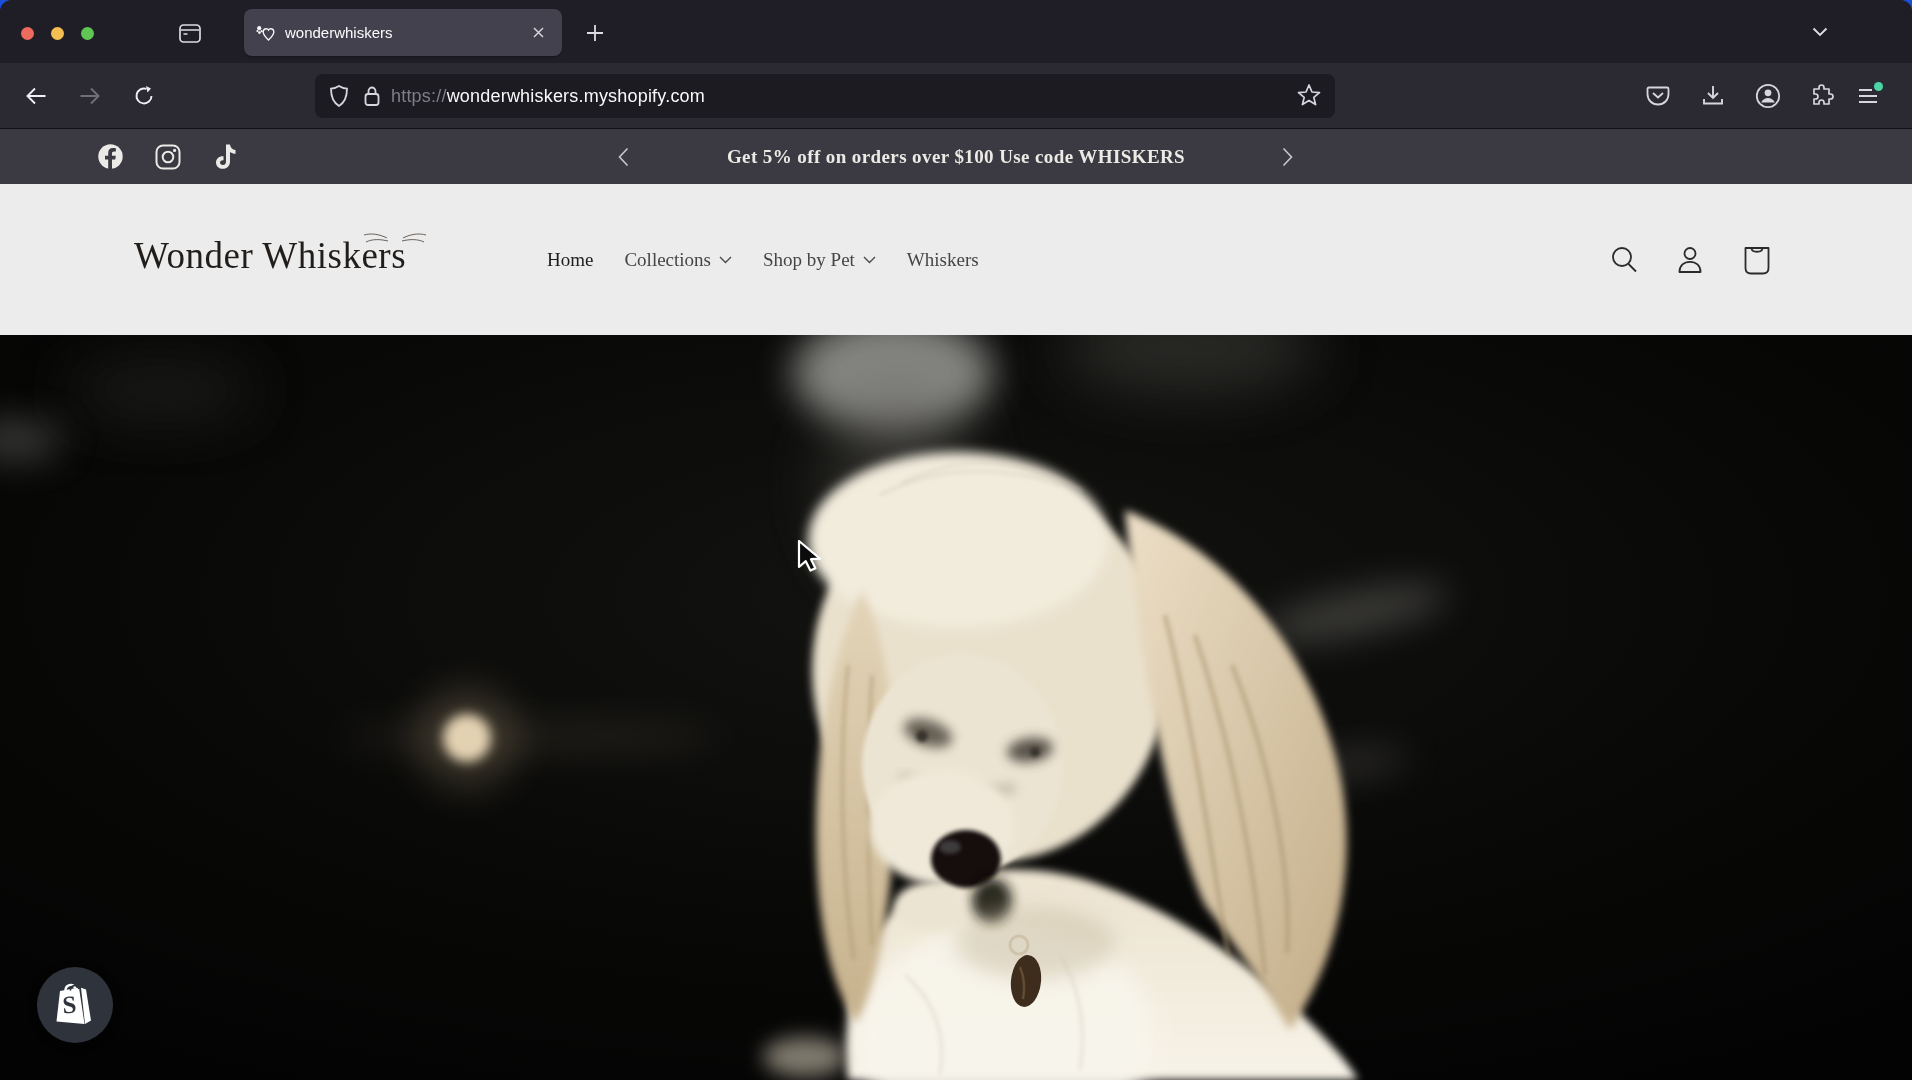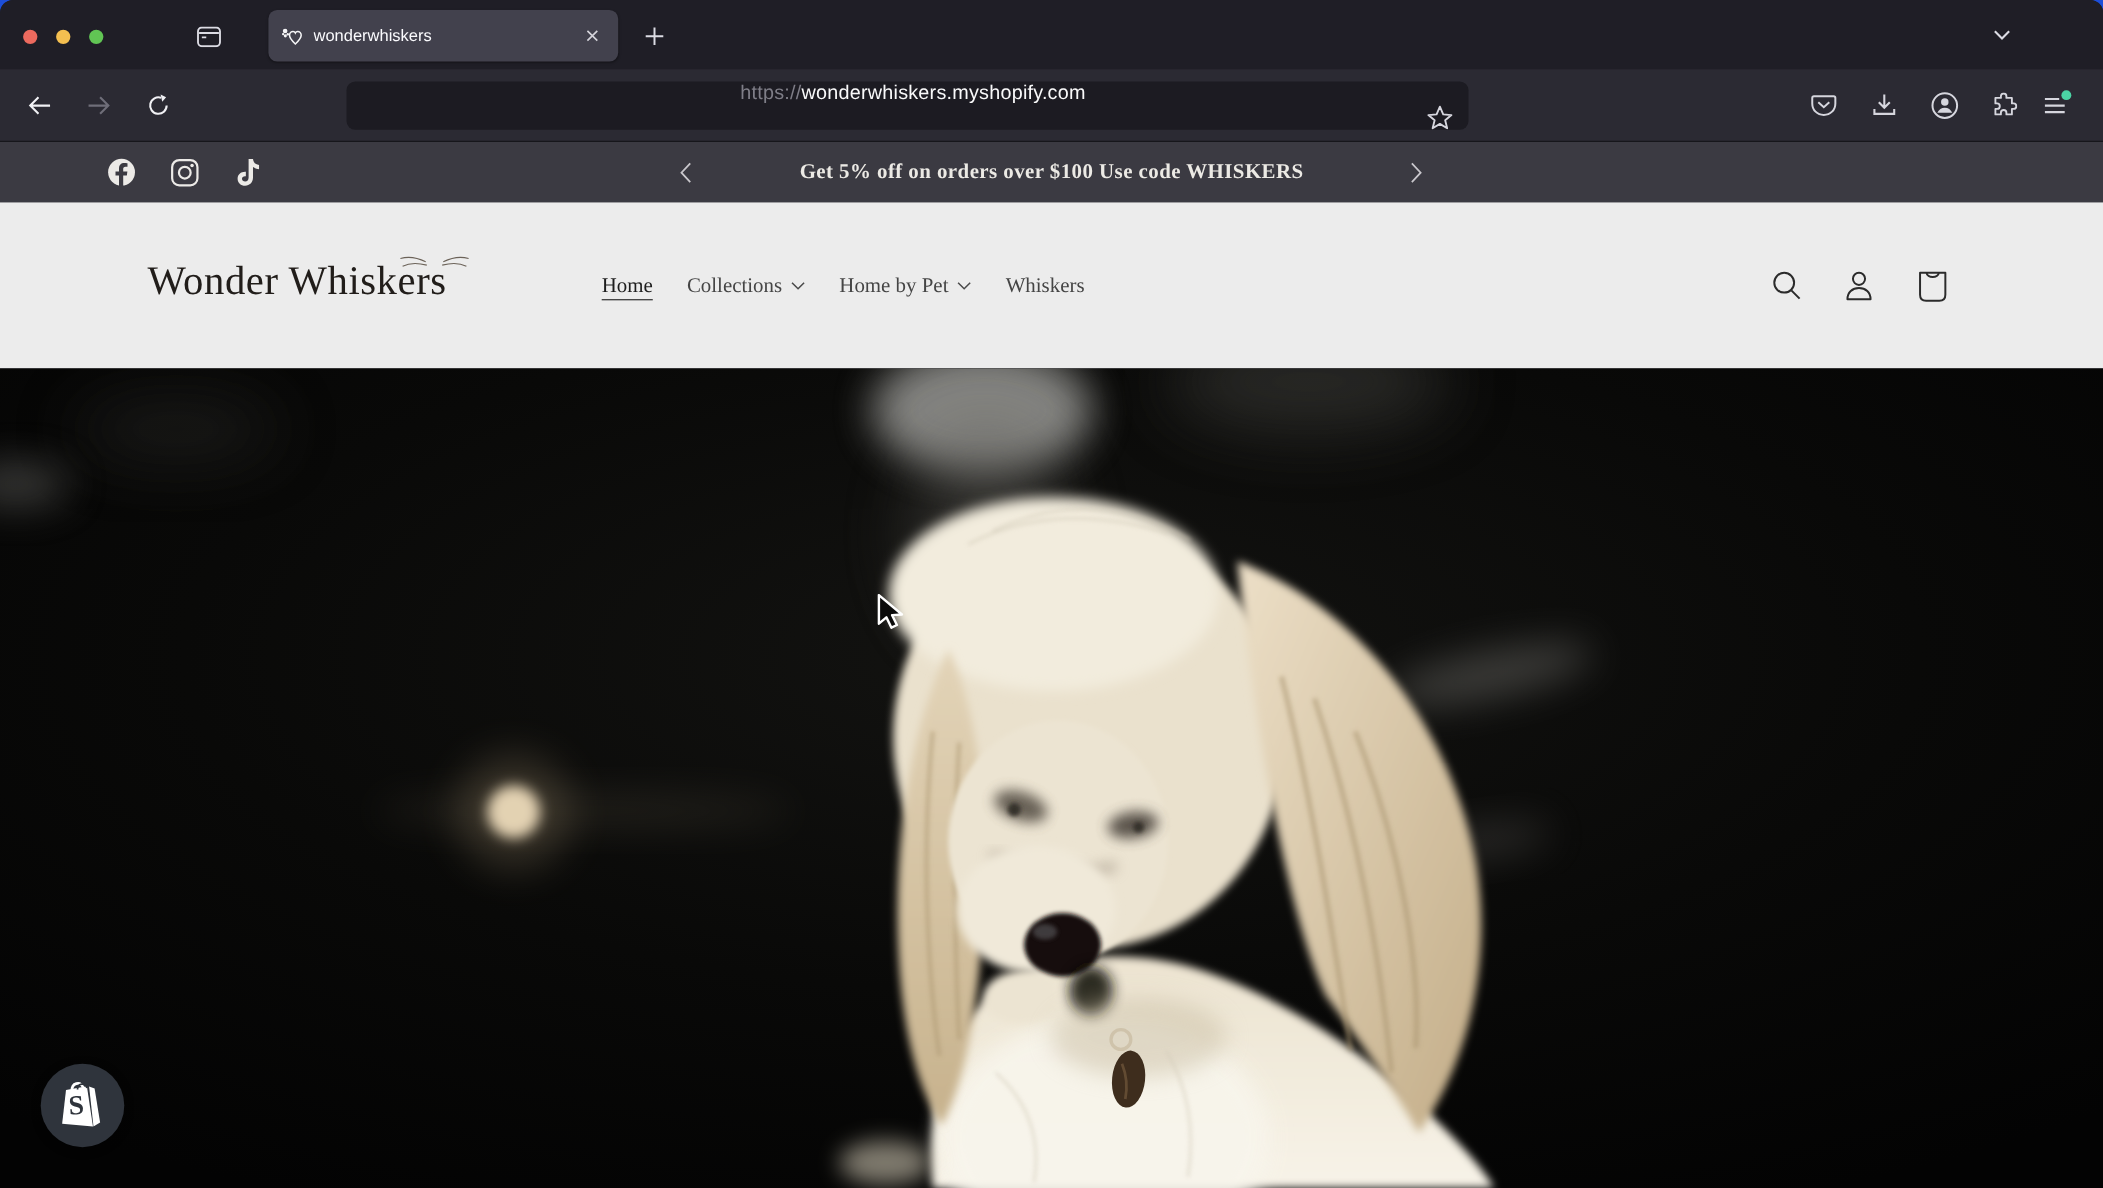--- a/index.html
+++ b/index.html
@@ -17,21 +17,21 @@
                 background:transparent; border:none; cursor:default; }
   .tab { position:absolute; left:244px; top:9px; width:318px; height:47px; background:#42414d;
          border-radius:8px; display:flex; align-items:center; padding:0 12px; box-shadow:0 1px 2px rgba(0,0,0,.3); }
   .tab-title { color:#fbfbfe; font-size:15px; margin-left:9px; flex:1; white-space:nowrap; overflow:hidden; }
   .tab-close { display:flex; align-items:center; justify-content:center; width:24px; height:24px; border-radius:4px; }
 
   
   .toolbar { position:relative; height:66px; background:#2b2a33; border-bottom:1px solid #101017; }
   .nav-btn { width:34px; height:34px; top:16px; border-radius:6px; }
   .urlbar { position:absolute; left:315px; top:11px; width:1020px; height:44px; background:#1c1b22;
-            border-radius:8px; display:flex; align-items:center; padding:0 14px;flex-direction:column; }
+            border-radius:8px; display:flex; align-items:center; padding:0 14px; }
   .url-text { font-size:18px; margin-left:10px; letter-spacing:.2px; }
   .url-scheme { color:#7f7e88; } .url-host { color:#f9f9fa; }
   .url-star { margin-left:auto; }
   .tool-ic { width:40px; height:40px; top:13px; border-radius:6px; }
   .menu-dot { position:absolute; top:6px; right:5px; width:9px; height:9px; border-radius:50%; background:#4bd4a4; }
 
   
   .announce { position:relative; height:55px; background:#3b3a42; }
   .announce-msg { position:absolute; left:0; right:0; top:0; height:55px; display:flex; align-items:center; justify-content:center;
                   color:#eceae5; font-family:"Liberation Serif","DejaVu Serif",serif; font-size:19px; font-weight:600; letter-spacing:.4px; }
@@ -39,21 +39,21 @@
   .ann-chev { width:30px; height:36px; top:10px; }
 
   
   .siteheader { position:relative; height:151px; background:#ececec; }
   .logo { position:absolute; left:134px; top:50px; font-family:"Liberation Serif","DejaVu Serif",serif;
           font-size:37px; font-weight:400; color:#211d1a; letter-spacing:.5px; white-space:nowrap; }
   .whiskers { position:absolute; left:363px; top:46px; }
   .mainnav { position:absolute; left:547px; top:0; height:151px; display:flex; align-items:center; gap:31px; }
   .nav-item { display:flex; align-items:center; gap:8px; font-family:"Liberation Serif","DejaVu Serif",serif;
               font-size:19px; color:#454545; cursor:pointer; }
-  .nav-item.active { color:#1d1d1d; text-decoration:underline; text-underline-offset:7px; text-decoration-thickness:1px; }
+  .nav-item.active { color:#1d1d1d; text-underline-offset:7px; text-decoration-thickness:1px; }
   .head-ic { width:40px; height:40px; top:56px; }
 
   
   .hero { position:relative; height:745px; background:#050505; }
   .hero svg { display:block; }
 
   .cursor { position:absolute; left:797px; top:540px; z-index:30; }
 
   .shopify-badge { position:absolute; left:37px; top:967px; width:76px; height:76px; border-radius:50%;
                    background:#2f343c; z-index:40; display:flex; align-items:center; justify-content:center;
@@ -226,21 +226,21 @@
         <span class="nav-item active">
           <span>Home</span>
         </span>
         <span class="nav-item">
           <span>Collections</span>
           <svg width="13" height="8" viewBox="0 0 13 8">
             <path d="M1 1 L6.5 6.5 L12 1" fill="none" stroke="#4a4a4a" stroke-width="1.4"></path>
           </svg>
         </span>
         <span class="nav-item">
-          <span>Home by Pet</span>
+          <span>Shop by Pet</span>
           <svg width="13" height="8" viewBox="0 0 13 8">
             <path d="M1 1 L6.5 6.5 L12 1" fill="none" stroke="#4a4a4a" stroke-width="1.4"></path>
           </svg>
         </span>
         <span class="nav-item">
           <span>Whiskers</span>
         </span>
       </nav>
 
       <button class="chrome-btn head-ic" style="left:1604px;">

